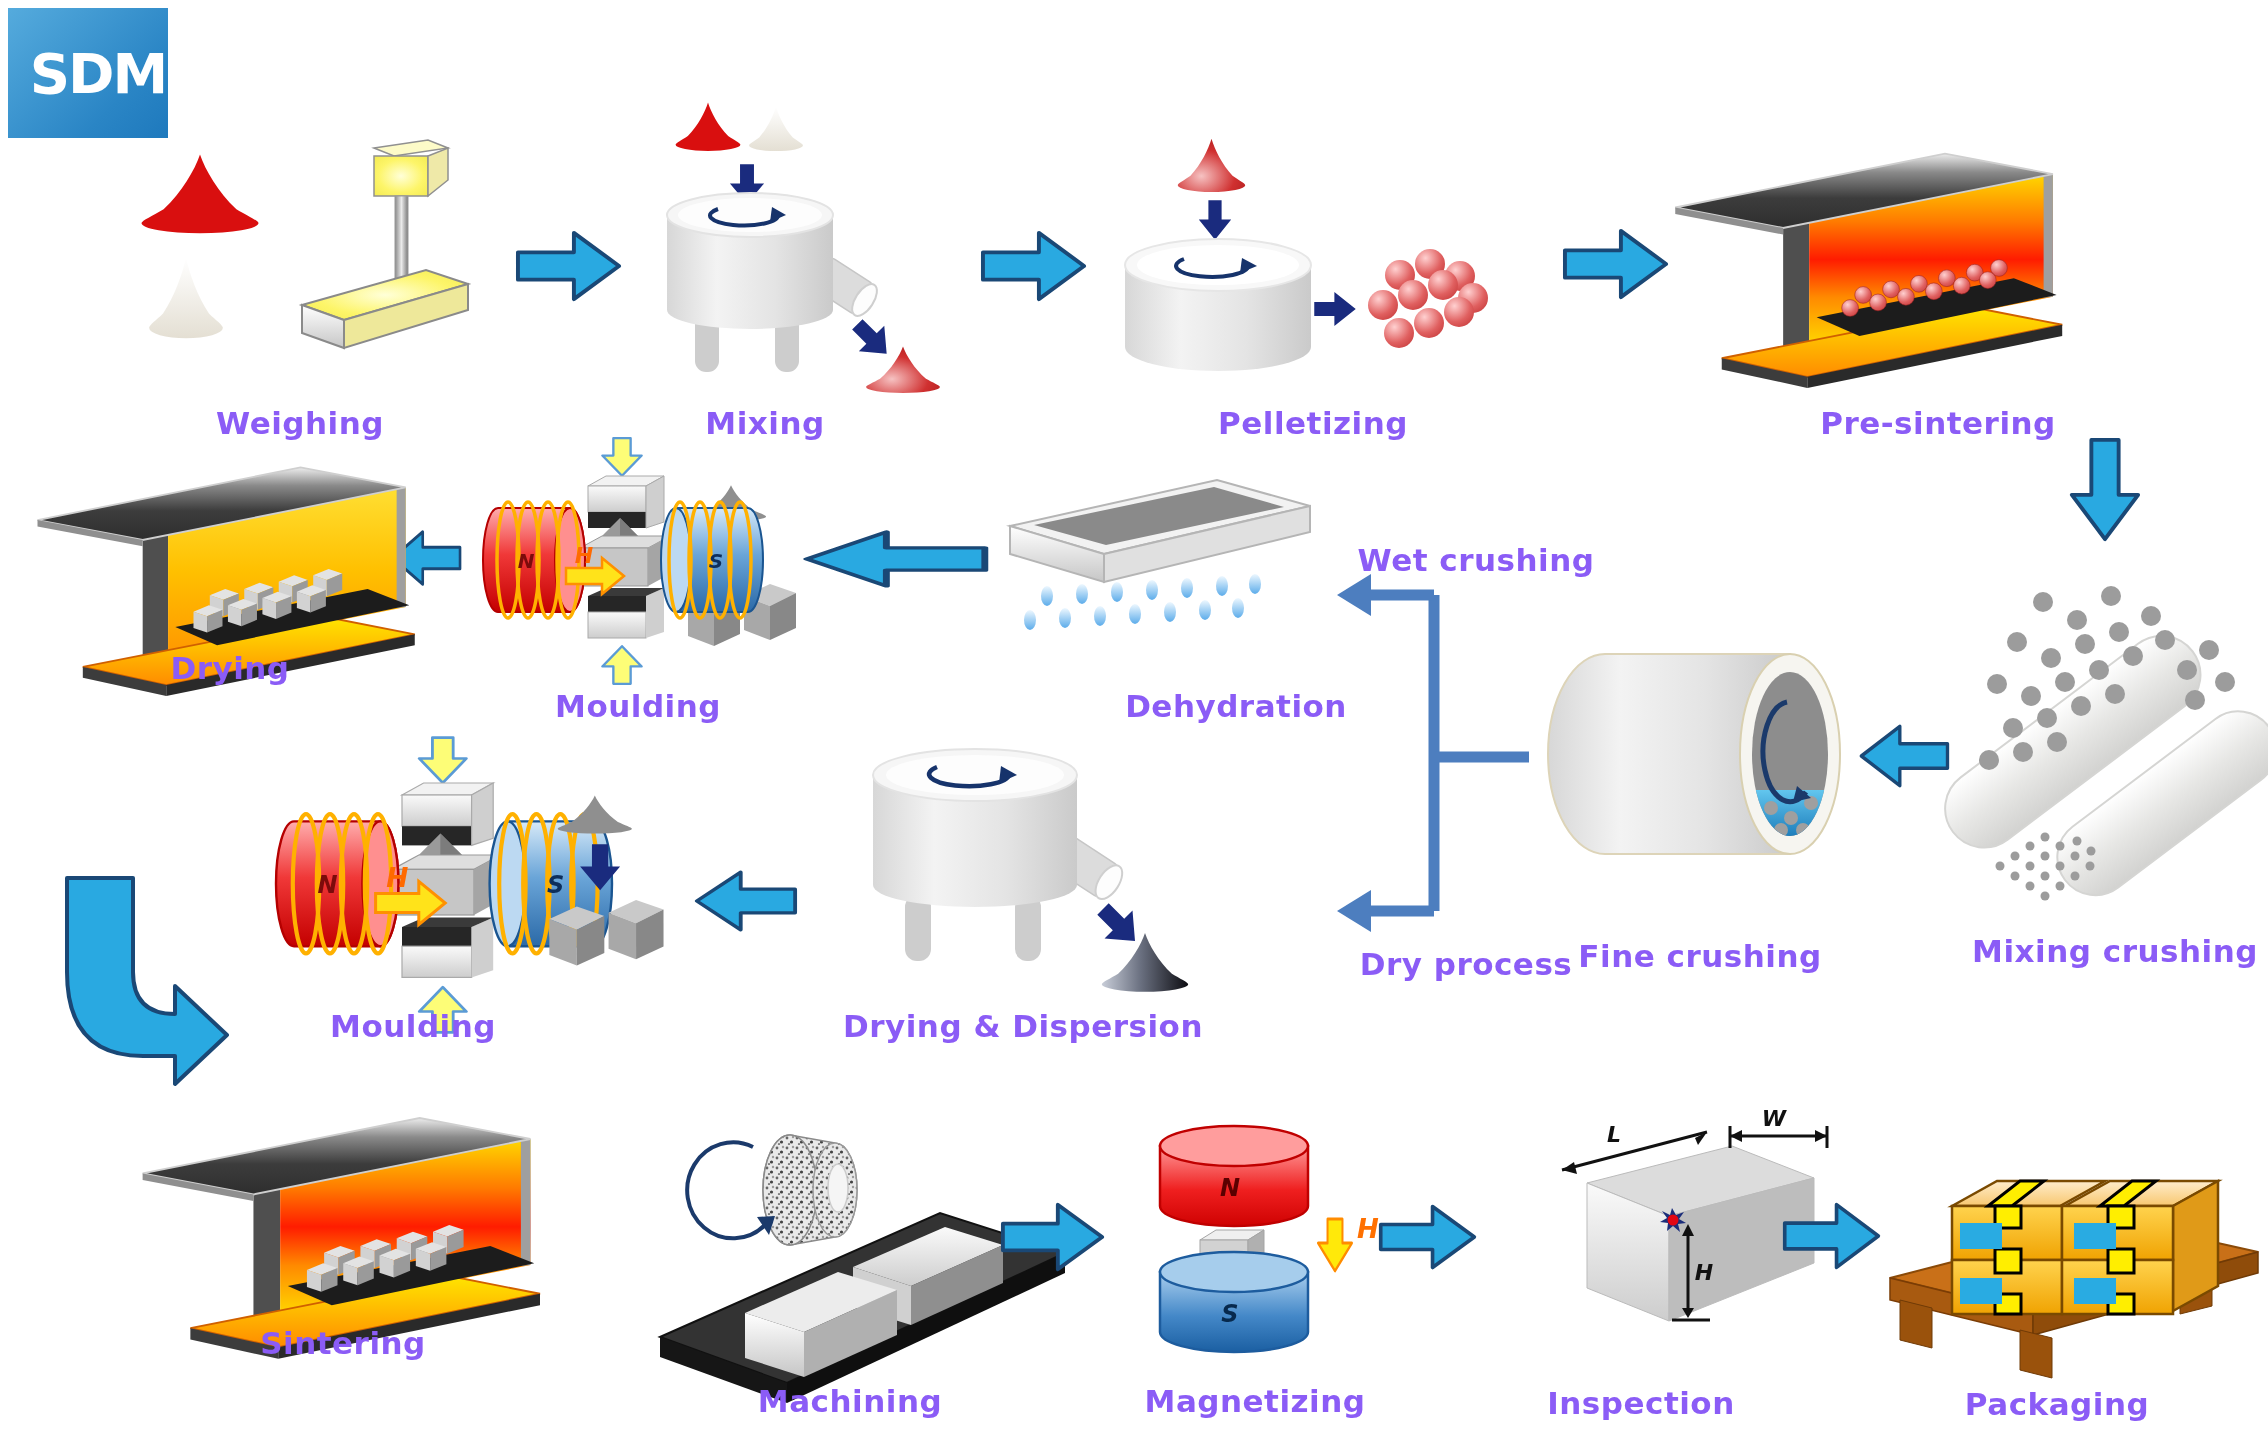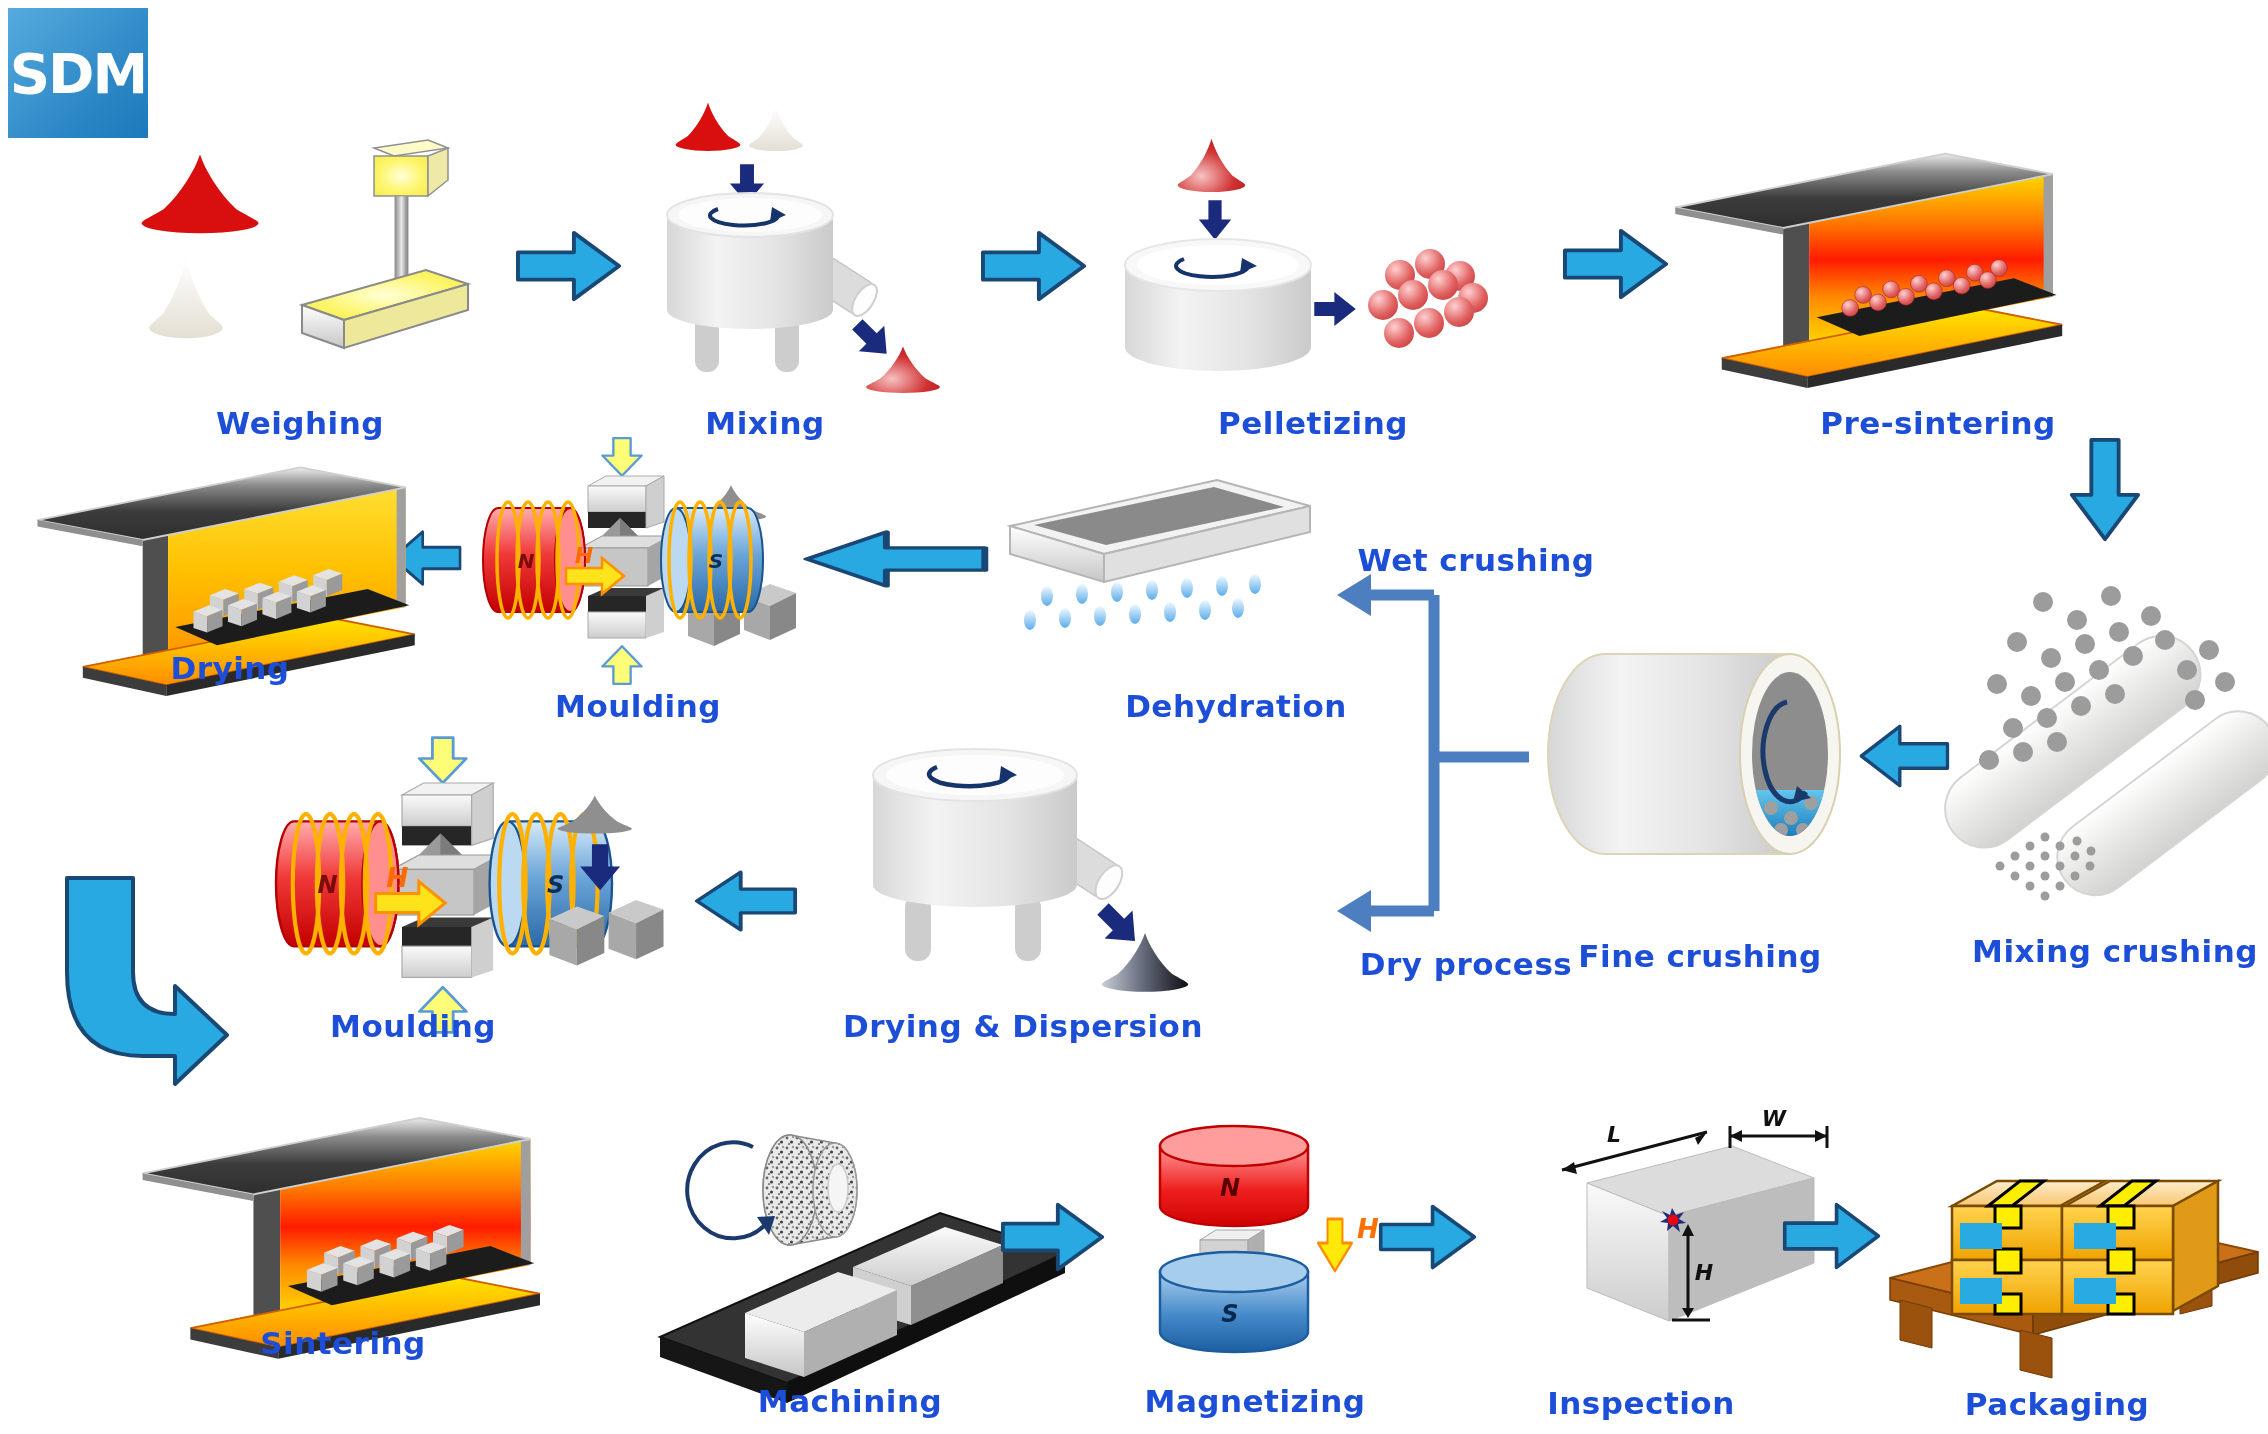--- a/index.html
+++ b/index.html
@@ -1,24 +1,24 @@
 <!DOCTYPE html>
 <html><head>
 <meta charset="utf-8">
 <style>
   html,body{margin:0;padding:0;background:#fff;}
   .canvas{position:relative;width:2268px;height:1434px;background:#fff;overflow:hidden;
           font-family:"DejaVu Sans",sans-serif;}
   .abs{position:absolute;}
   svg{display:block;overflow:visible;}
   .lbl{position:absolute;transform:translateX(-50%);font-weight:700;font-size:31px;
-       color:#1d4ed8;white-space:nowrap;letter-spacing:.5px;}
+       color:#8b5cf6;white-space:nowrap;letter-spacing:.5px;}
   .logo-square{position:absolute;left:8px;top:8px;width:140px;height:130px;
        background:linear-gradient(135deg,#55abdd 0%,#2a85c5 70%,#1e79bd 100%);
-       display:flex;align-items:center;justify-content:center;}
+       display:flex;align-items:center;justify-content:center;padding-left:20px;}
   .logo-abbr{color:#fff;font-weight:700;font-size:56px;letter-spacing:-2px;}
   .logo-name{position:absolute;left:158px;top:44px;color:#1b75bc;font-weight:700;
        font-size:47px;letter-spacing:-1px;}
   .arr{position:absolute;}
   text{font-family:"DejaVu Sans",sans-serif;}
 </style>
 </head>
 <body>
 
 <div class="canvas">

